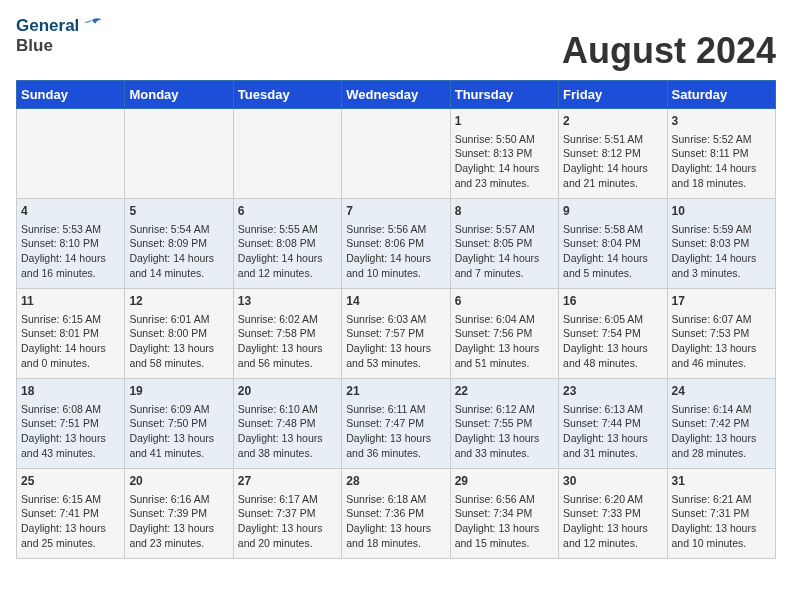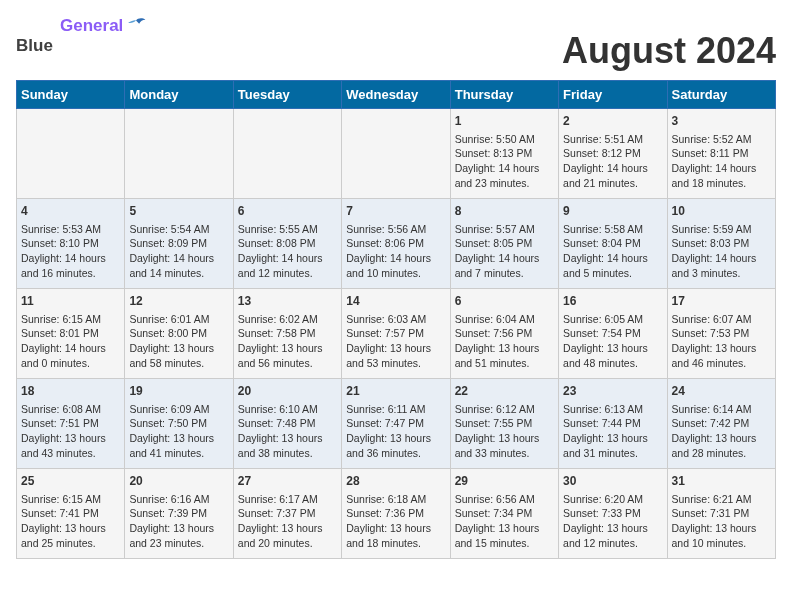--- a/index.html
+++ b/index.html
@@ -33,21 +33,21 @@
     .location {
       font-size: 15px;
       color: #555;
     }
     table {
       width: 100%;
       border-collapse: collapse;
       font-size: 11px;
     }
     thead tr {
-      background-color: #0369a1;
+      background-color: #1d4ed8;
       color: #fff;
     }
     thead th {
       padding: 6px 4px;
       text-align: left;
       font-size: 13px;
       font-weight: bold;
       border: 1px solid #2e6db4;
     }
     tbody tr {
@@ -75,21 +75,21 @@
     }
     .empty {
       background-color: #f5f5f5;
     }
     
     .logo-wrap {
       display: flex;
       align-items: center;
       gap: 2px;
     }
-    .logo-text-general { color: #8b5cf6; font-weight: bold; font-size: 17px; margin-left: 44px; }
+    .logo-text-general { color: #0c4a6e; font-weight: bold; font-size: 17px; }
     .logo-text-blue { color: #404040; font-weight: bold; font-size: 17px; }
     .logo-bird {
       width: 22px;
       height: 18px;
     }
   </style>
 </head>
 <body>
 
 <div class="header">

